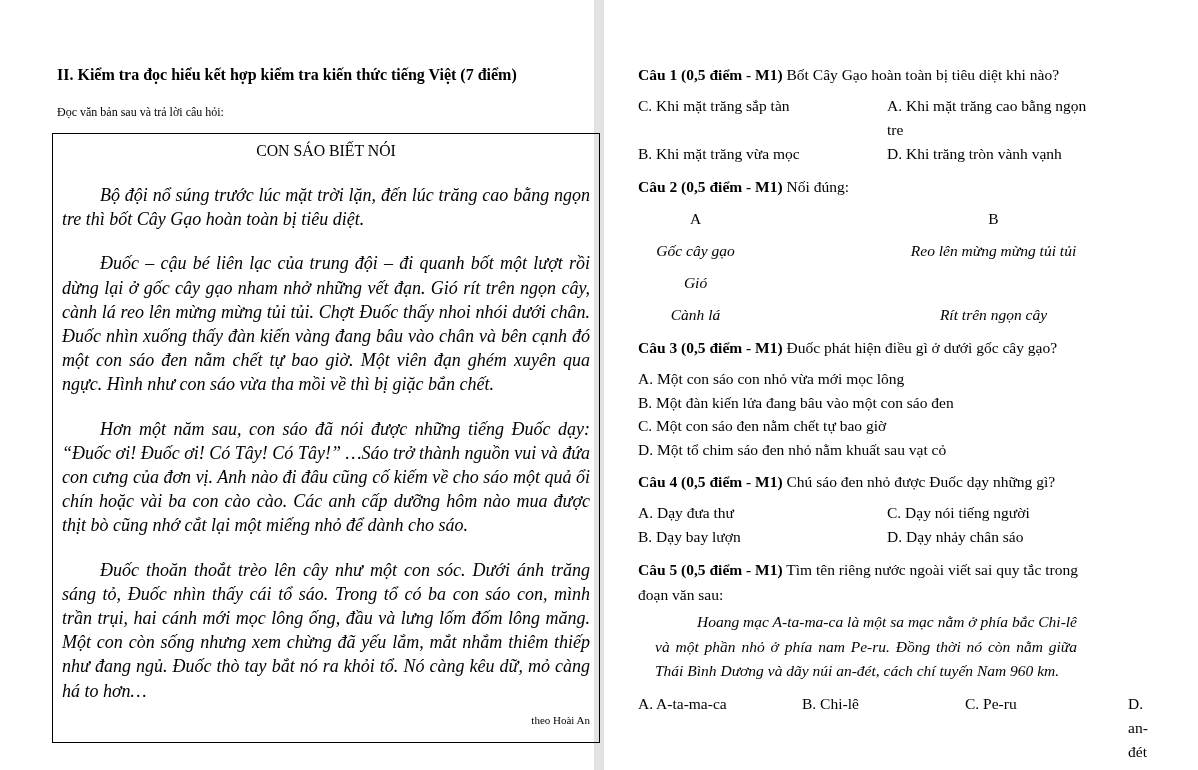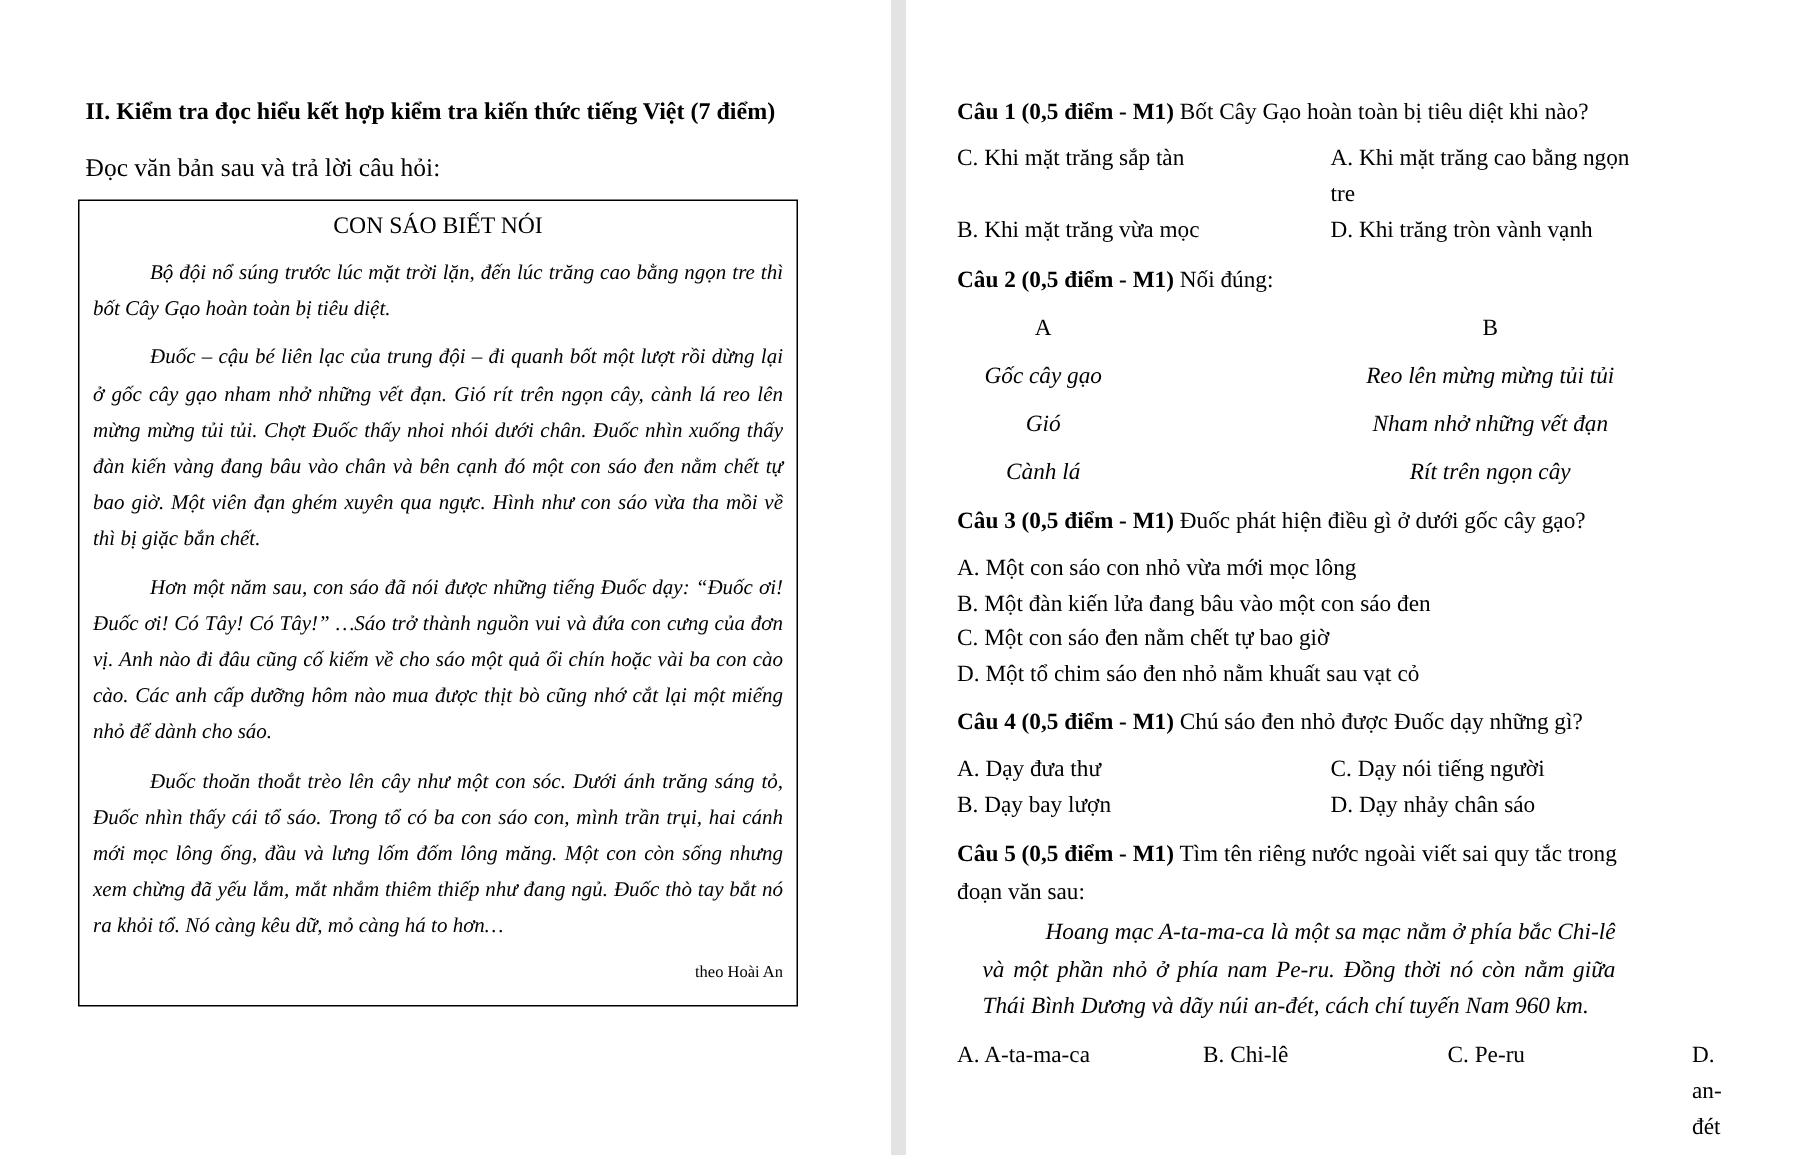--- a/index.html
+++ b/index.html
@@ -4,26 +4,26 @@
 <style>
   html,body { margin:0; padding:0; }
   body {
     width:1198px; height:770px; background:#ffffff; overflow:hidden; position:relative;
     font-family:"Liberation Serif","DejaVu Serif",serif; color:#000;
     -webkit-font-smoothing:antialiased;
   }
   .divider { position:absolute; left:594px; top:0; width:10px; height:770px; background:#e3e3e3; }
 
   
-  .page-left { position:absolute; left:52px; top:62px; width:480px; }
+  .page-left { position:absolute; left:52px; top:62px; width:548px; }
   .section-title { font-size:16px; font-weight:bold; margin:0 0 13px; padding-left:5px; line-height:25px; }
-  .instruction { font-size:17px; margin:0 0 9px; padding-left:5px; line-height:24px; }
+  .instruction { font-size:12px; margin:0 0 9px; padding-left:5px; line-height:24px; }
   .story-box { border:1.5px solid #000; padding:4px 9px 10px; }
   .story-title { text-align:center; font-weight:normal; font-size:15.8px; line-height:25px; margin-bottom:1px; }
-  .story-p { font-style:italic; text-align:justify; text-indent:38px; font-size:14px; line-height:24.2px; margin:8px 0 0; }
+  .story-p { font-style:italic; text-align:justify; text-indent:38px; font-size:18px; line-height:24.2px; margin:20px 0 0; }
   .attribution { text-align:right; font-size:11px; line-height:24px; margin-top:5px; }
 
   
   .page-right { position:absolute; left:638px; top:62px; width:456px; font-size:15.5px; }
   .q { margin-bottom:8px; }
   .q-heading { margin:0; line-height:25px; }
   .opts2 { display:grid; grid-template-columns:249px 1fr; margin:7px 0 2px; }
   .opts2 .opt { line-height:24px; }
   .opts1 { margin:7px 0 3px; }
   .opts1 .opt { line-height:23.6px; }
@@ -72,21 +72,20 @@
       <div class="mrow">
         <span class="ma">A</span>
         <span class="mb">B</span>
       </div>
       <div class="mrow vals">
         <span class="ma">Gốc cây gạo</span>
         <span class="mb">Reo lên mừng mừng tủi tủi</span>
       </div>
       <div class="mrow vals">
         <span class="ma">Gió</span>
-        <span class="mb">Nham nhở những vết đạn</span>
       </div>
       <div class="mrow vals">
         <span class="ma">Cành lá</span>
         <span class="mb">Rít trên ngọn cây</span>
       </div>
     </div>
   </div>
 
   <div class="q">
     <p class="q-heading"><b>Câu 3 (0,5 điểm - M1)</b> <span>Đuốc phát hiện điều gì ở dưới gốc cây gạo?</span></p>

